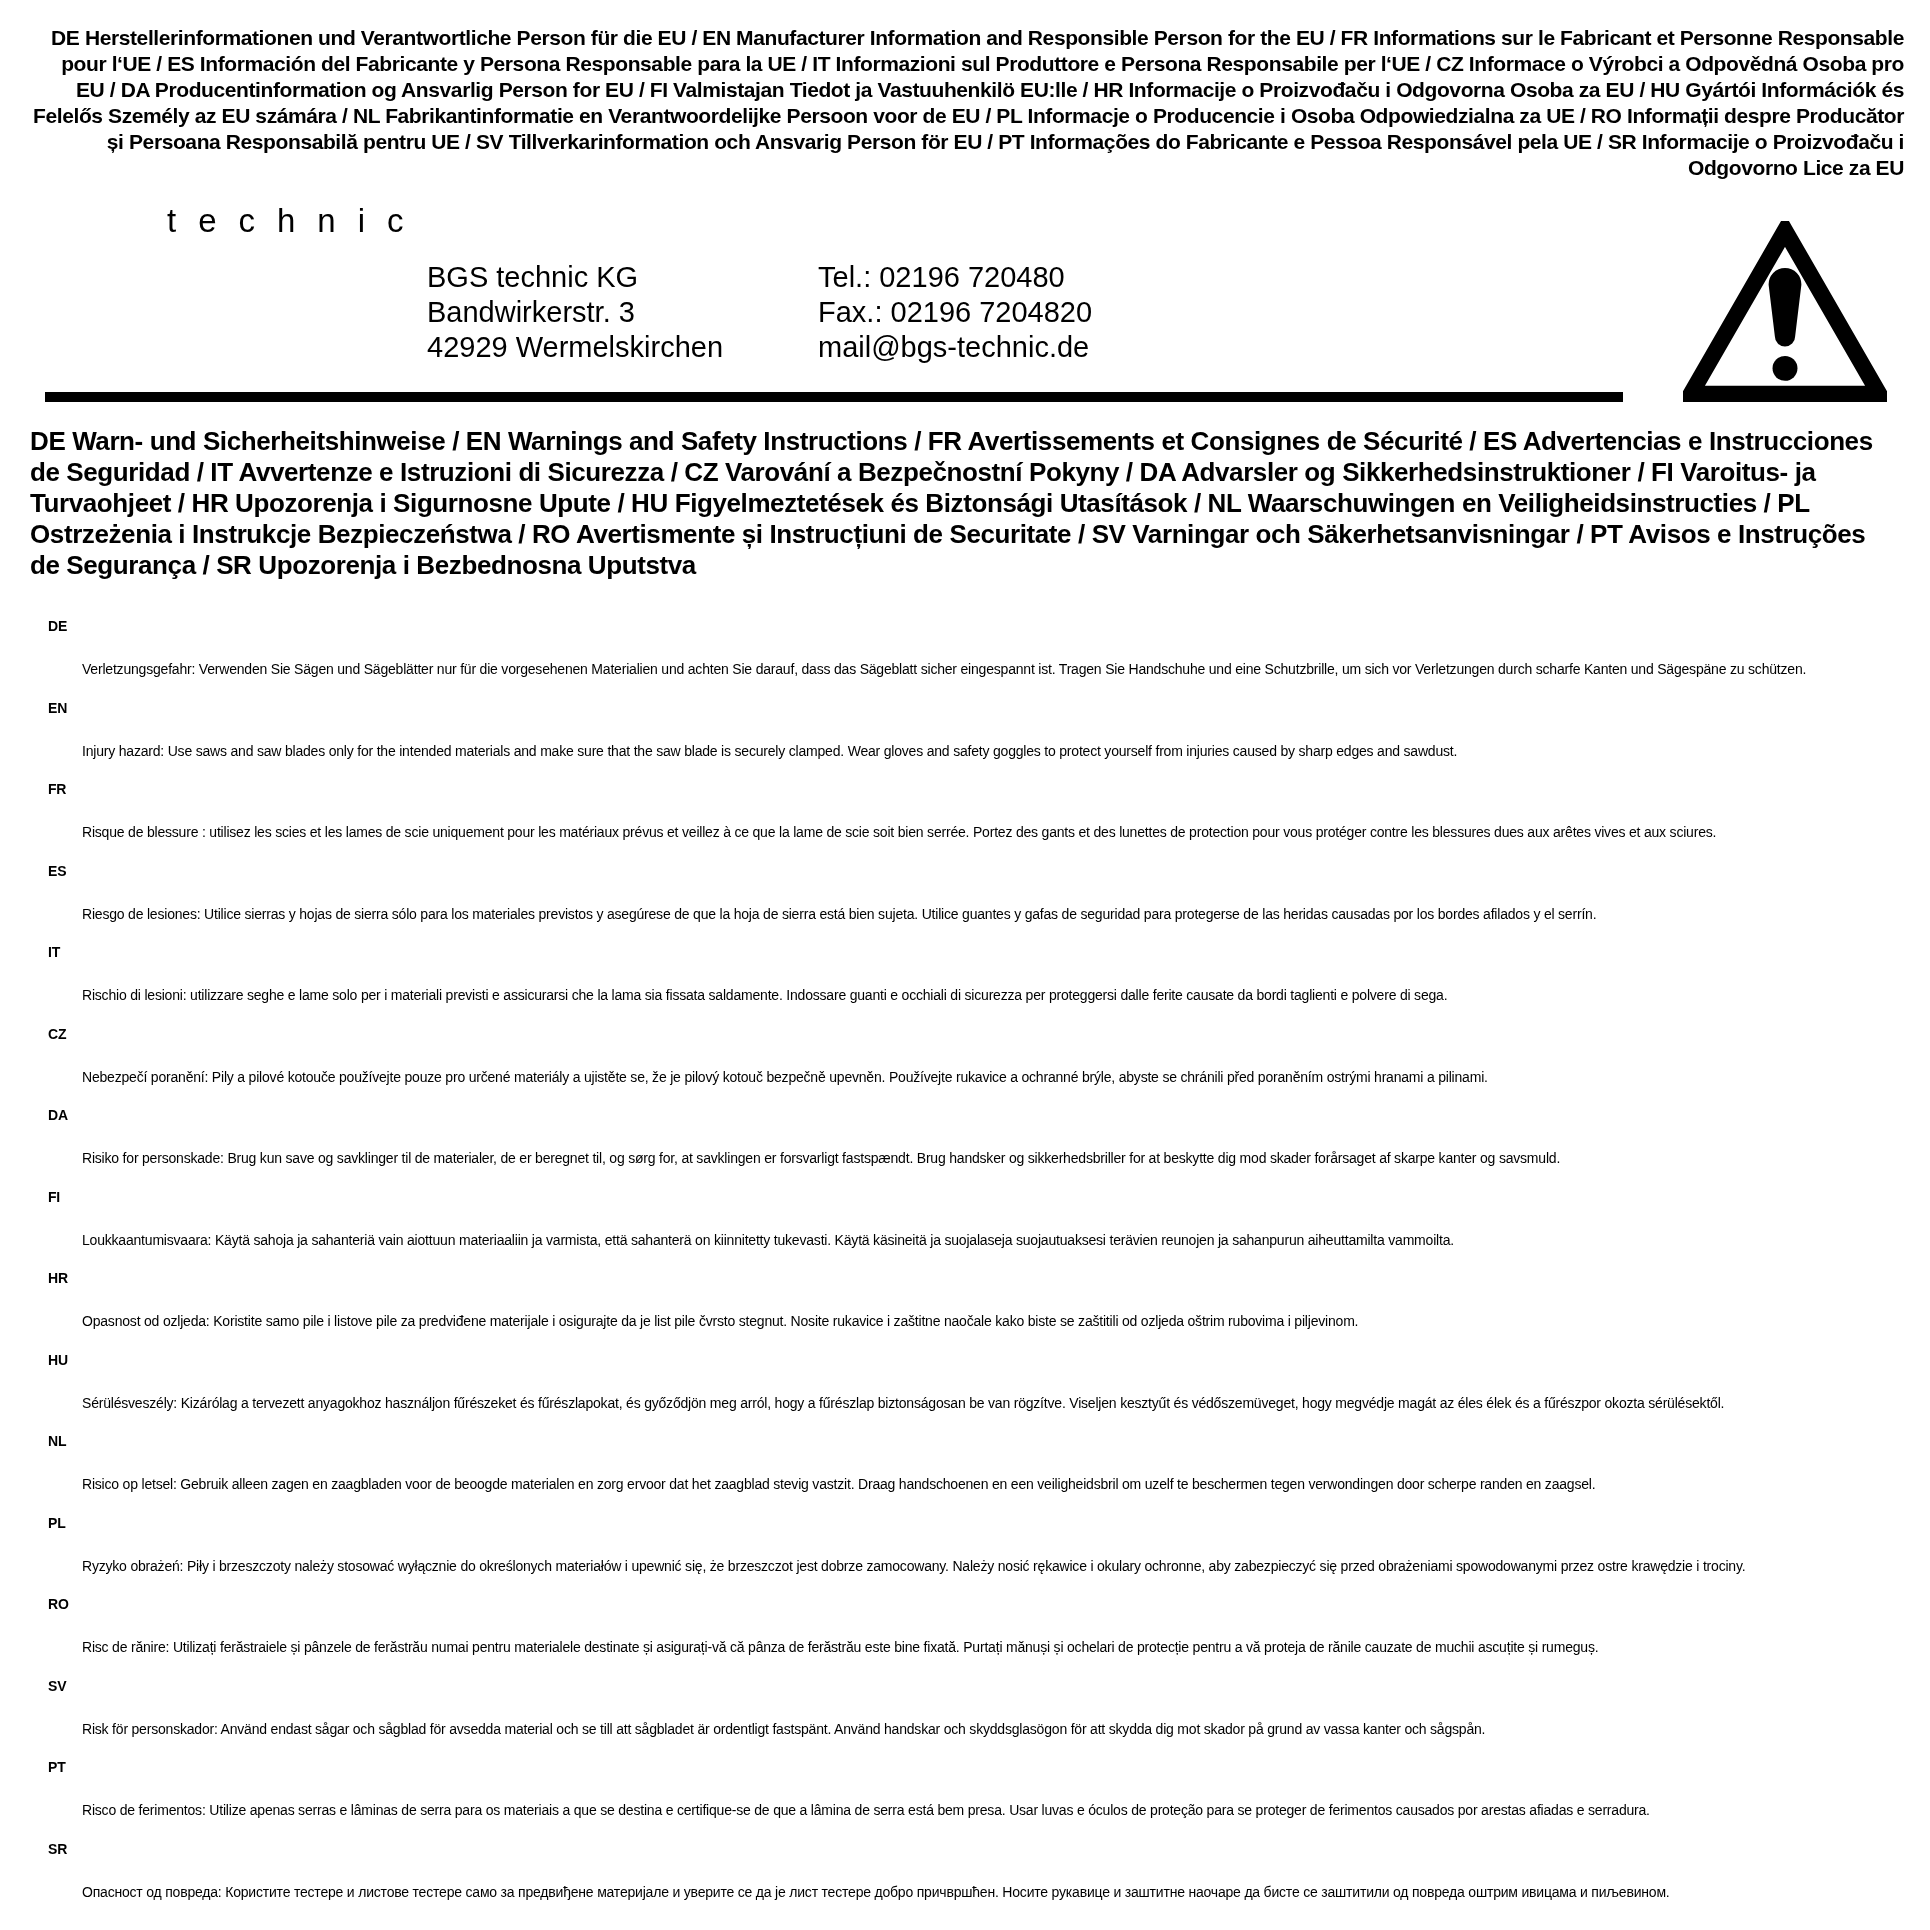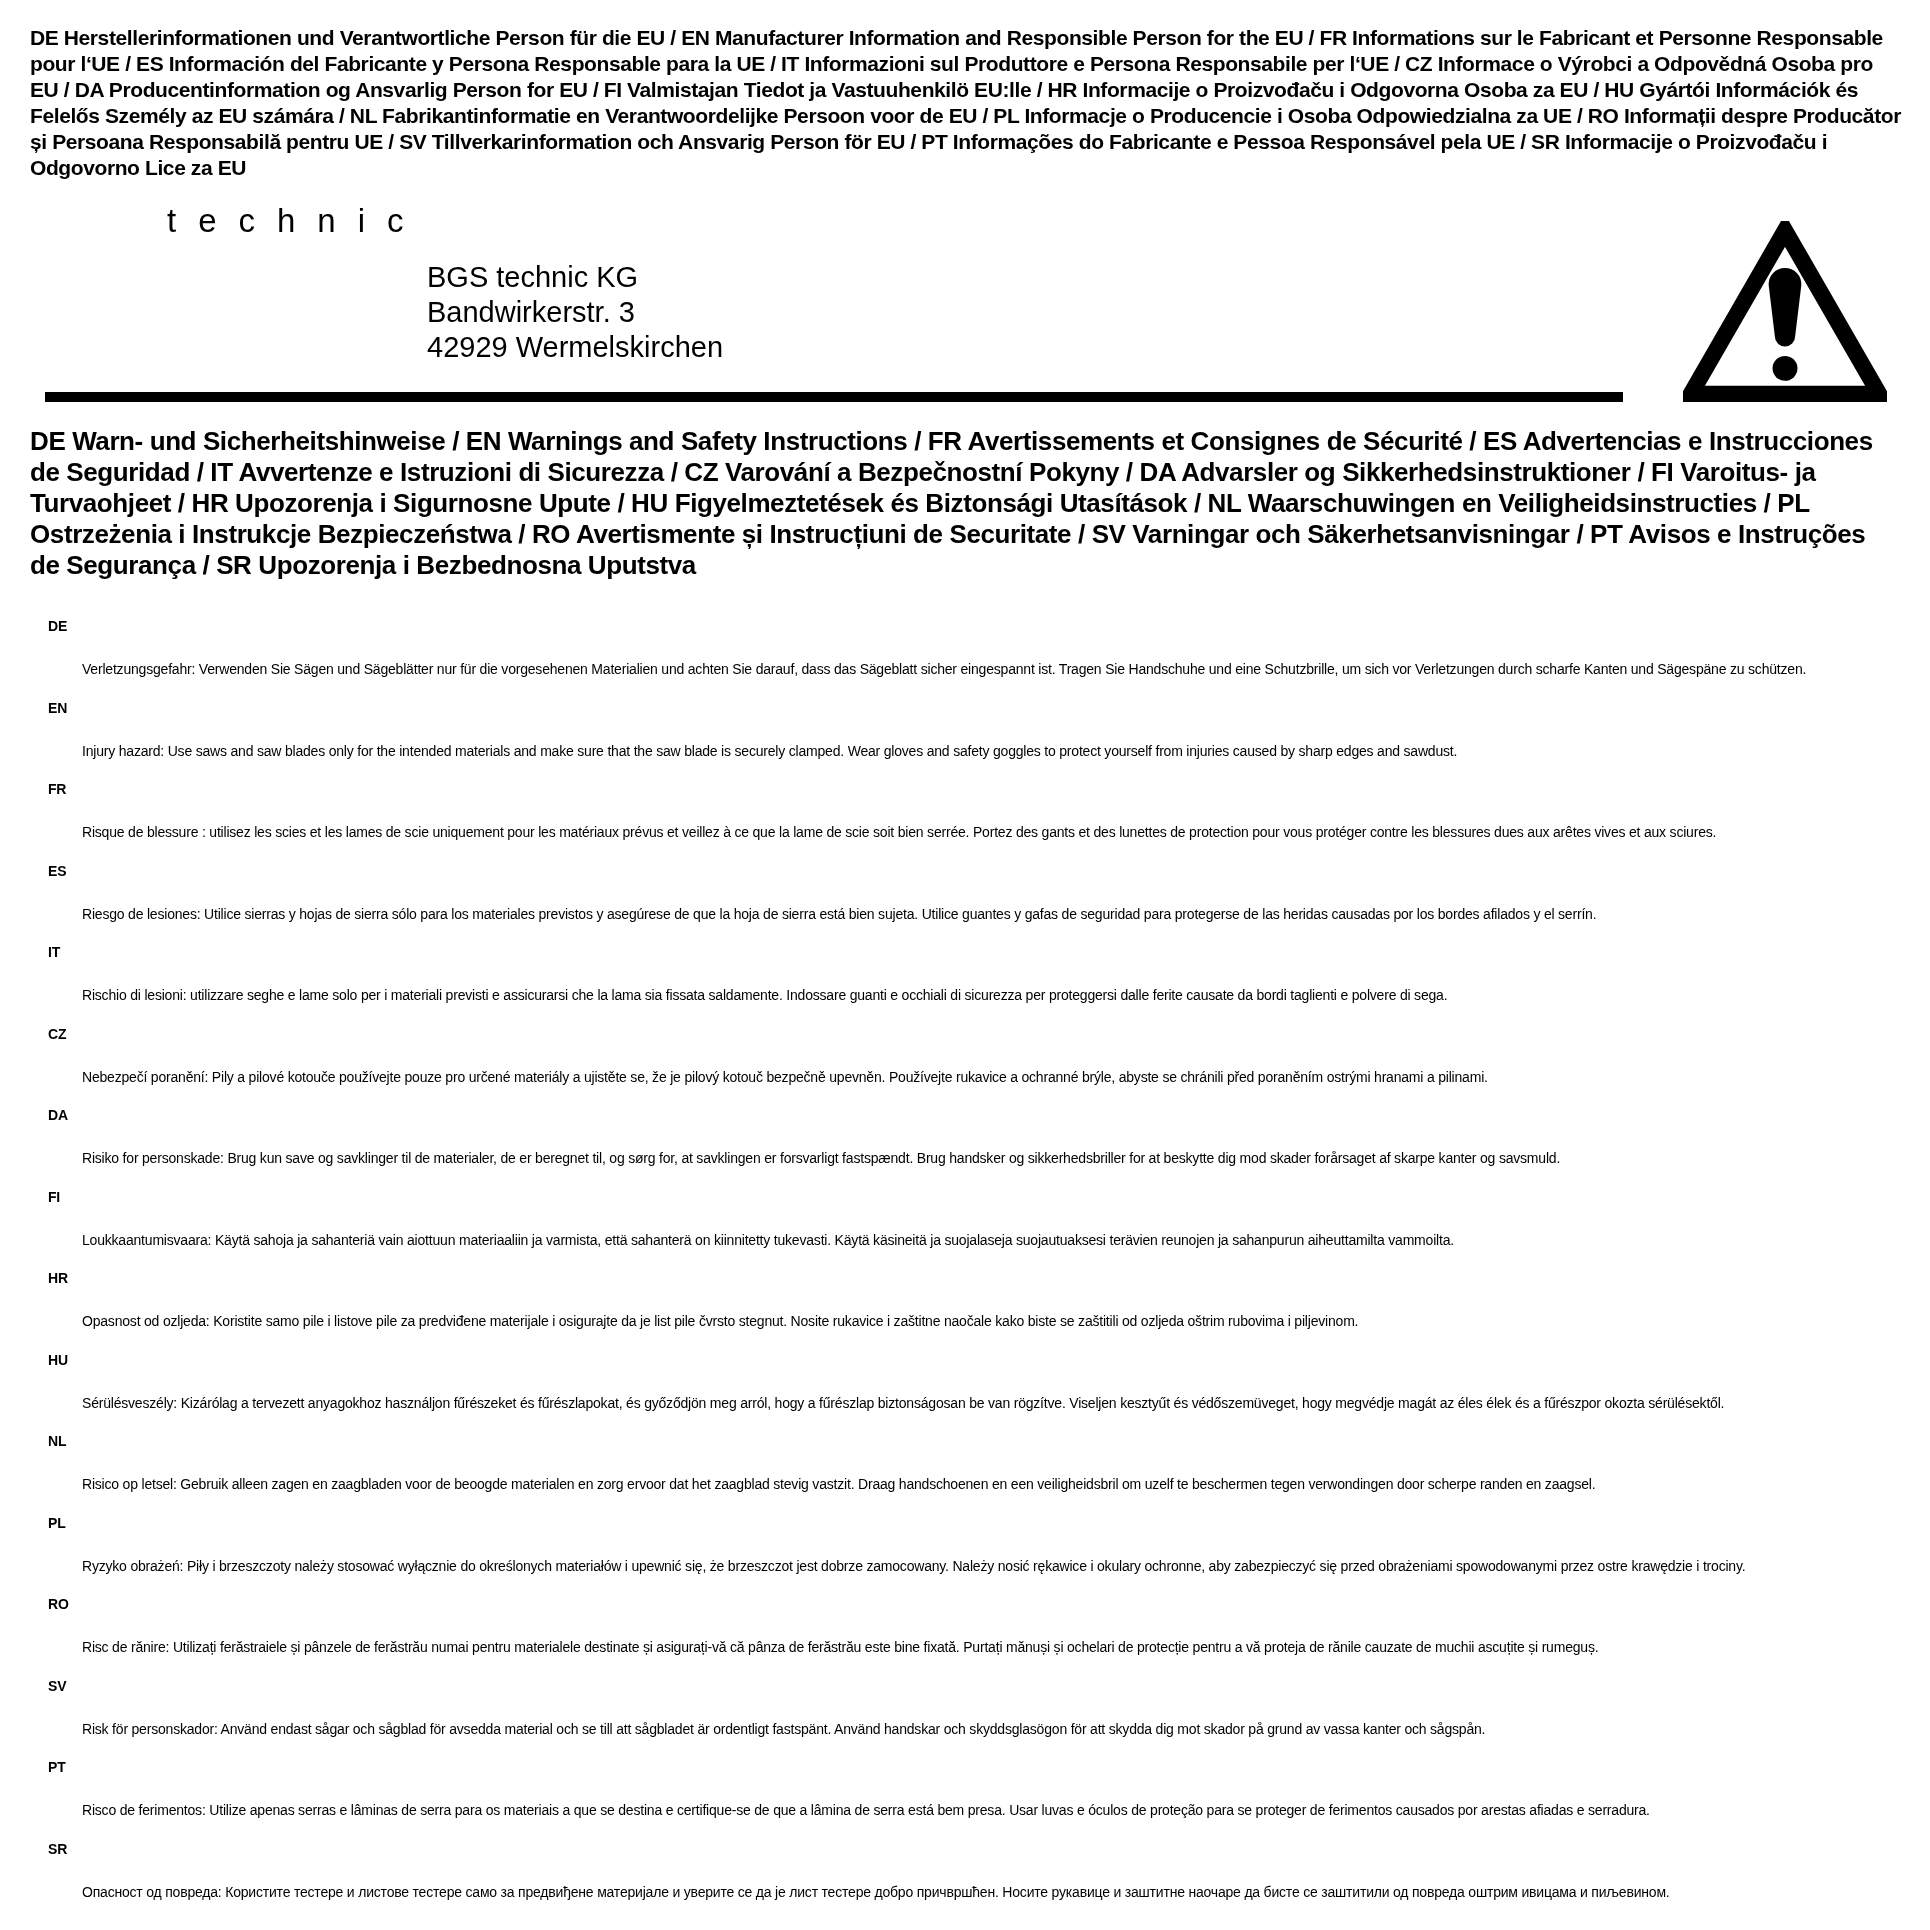--- a/index.html
+++ b/index.html
@@ -23,21 +23,21 @@
   
   .header-block {
     position: absolute;
     left: 30px;
     top: 25px;
     width: 1874px;
     font-size: 21px;
     font-weight: bold;
     line-height: 26px;
     letter-spacing: -0.4px;
-    text-align: left;
+    text-align: right;
   }
   
   .logo {
     position: absolute;
     left: 44px;
     top: 221px;
     width: 319px;
   }
   .logo-main {
     white-space: nowrap;
@@ -138,20 +138,25 @@
   <div class="logo">
     <div class="logo-technic">technic</div>
   </div>
 
   <div class="addr-col c1">
     <div>BGS technic KG</div>
     <div>Bandwirkerstr. 3</div>
     <div>42929 Wermelskirchen</div>
   </div>
 
+  <div class="addr-col c2">
+    <div>Tel.: 02196 720480</div>
+    <div>Fax.: 02196 7204820</div>
+    <div>mail@bgs-technic.de</div>
+  </div>
 
 
   <svg class="warning-triangle" width="204" height="181" viewBox="0 0 262 232" aria-hidden="true">
     <polygon points="131,12 252,222 10,222" fill="#ffffff" stroke="#000000" stroke-width="21" stroke-linejoin="miter"></polygon>
     <path d="M131,60 a21,21 0 0 1 21,22 l-8,66 a13,13 0 0 1 -26,0 l-8,-66 a21,21 0 0 1 21,-22 z" fill="#000000"></path>
     <circle cx="131" cy="189" r="16" fill="#000000"></circle>
   </svg>
 
   <div class="rule"></div>
 

